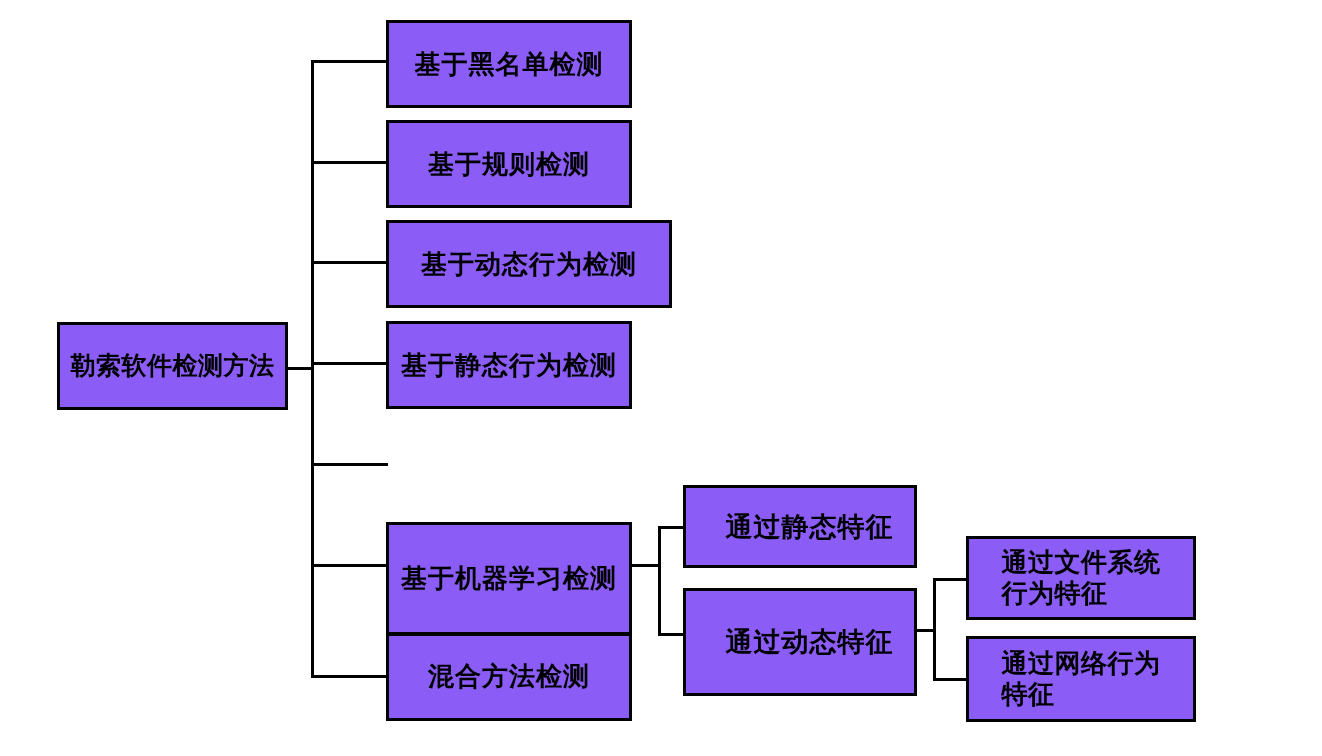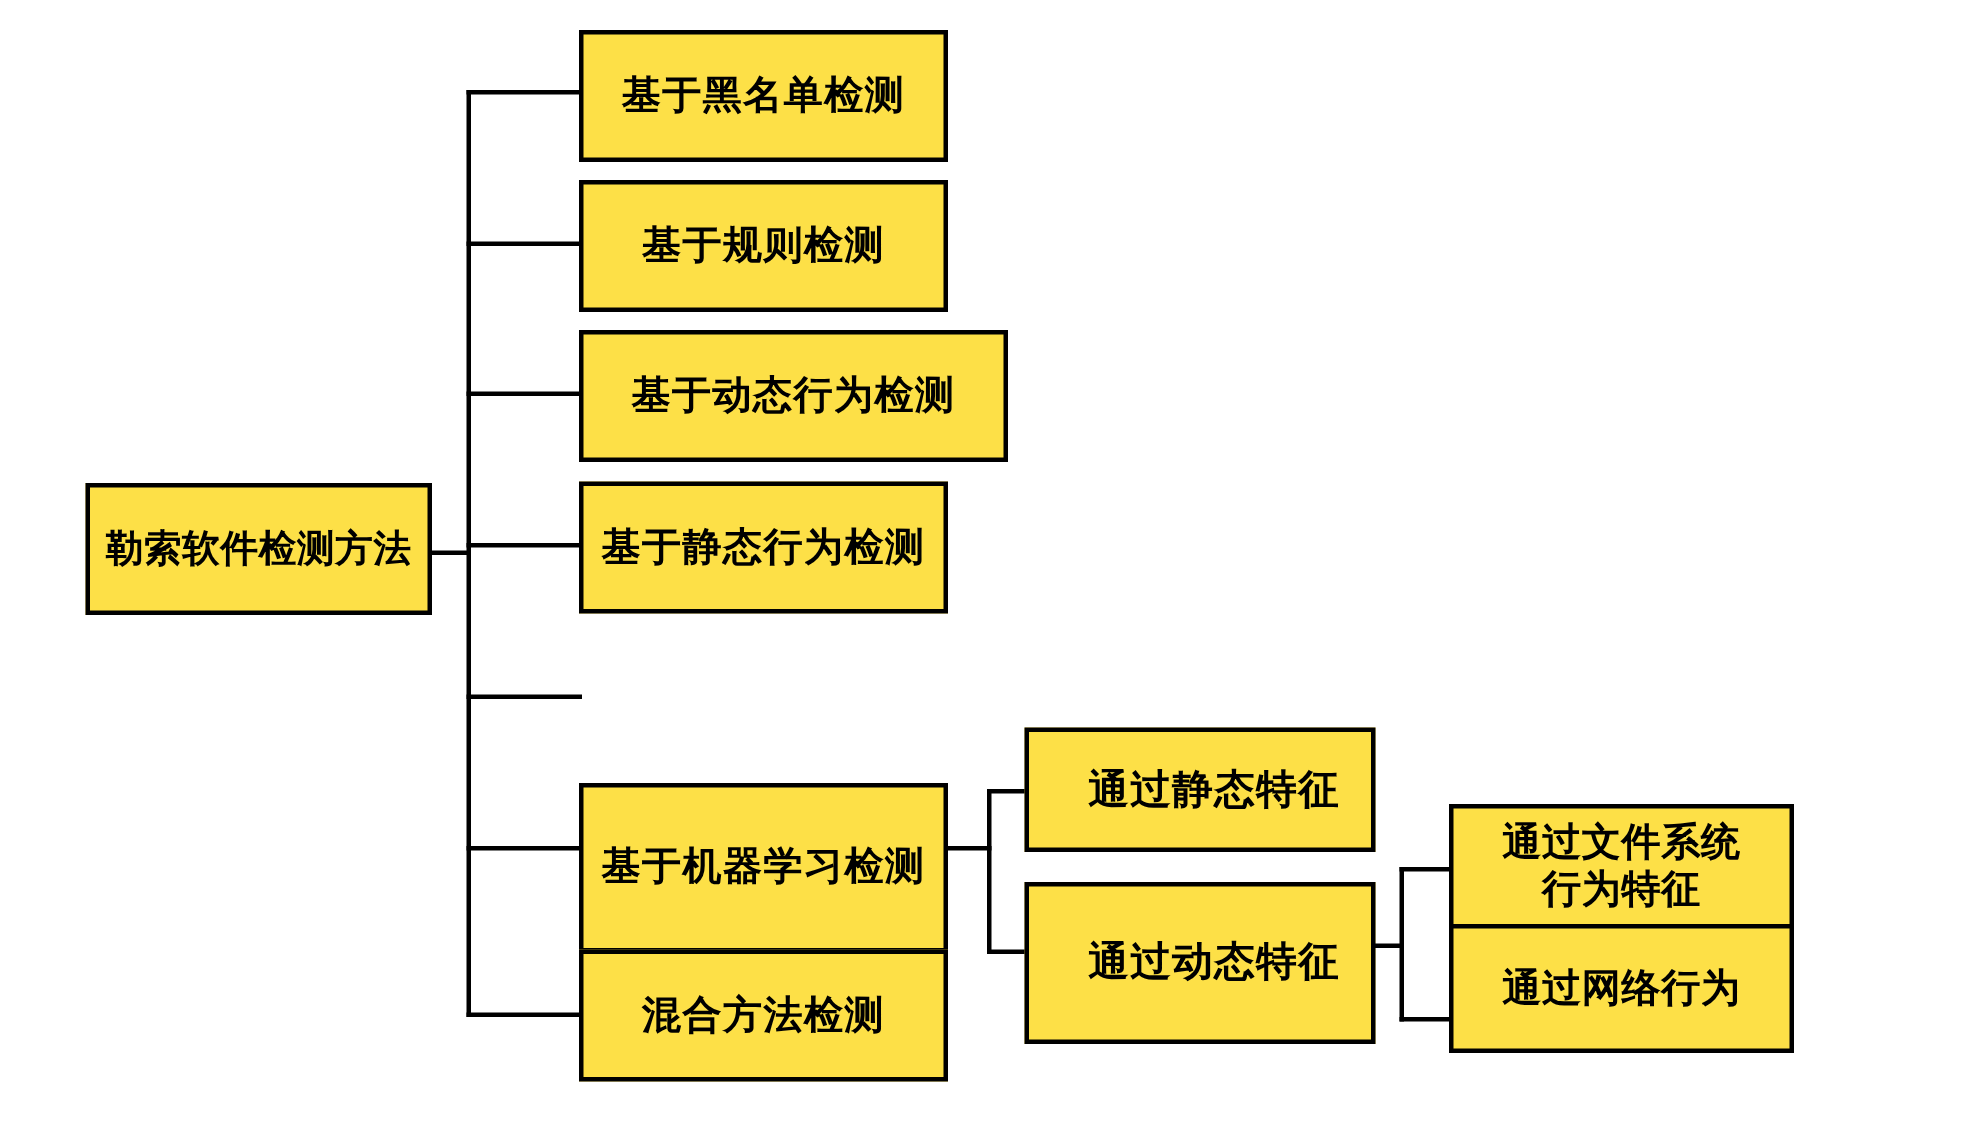--- a/index.html
+++ b/index.html
@@ -12,25 +12,25 @@
     width: 1322px;
     height: 756px;
     background: #ffffff;
     font-family: "DejaVu Sans", "Liberation Sans", sans-serif;
     overflow: hidden;
   }
   .node {
     position: absolute;
     box-sizing: border-box;
     border: 3px solid #000000;
-    background: #fde047;
+    background: #8b5cf6;
     display: flex;
     align-items: center;
     justify-content: center;
-    text-align: center;
+    text-align: left;
     color: #000000;
     font-weight: 700;
     letter-spacing: 1px;
     line-height: 1.18;
     padding: 0 4px;
   }
   .node span {
     display: block;
   }
   .node.root      { font-size: 25px; letter-spacing: 0.5px; }
@@ -109,19 +109,20 @@
   <div class="edge h" style="left:933px; top:578px; width:35px;"></div>
   <div class="edge h" style="left:933px; top:678px; width:35px;"></div>
 
   <div class="node level3" style="left:966px; top:536px; width:230px; height:84px;">
     <span>
       <span>通过文件系统</span>
       <span>行为特征</span>
     </span>
   </div>
 
-  <div class="node level3" style="left:966px; top:616px; width:230px; height:86px;">
+  <div class="node level3" style="left:966px; top:636px; width:230px; height:86px;">
     <span>
       <span>通过网络行为</span>
+      <span>特征</span>
     </span>
   </div>
 
 </div>
 
 </body></html>

